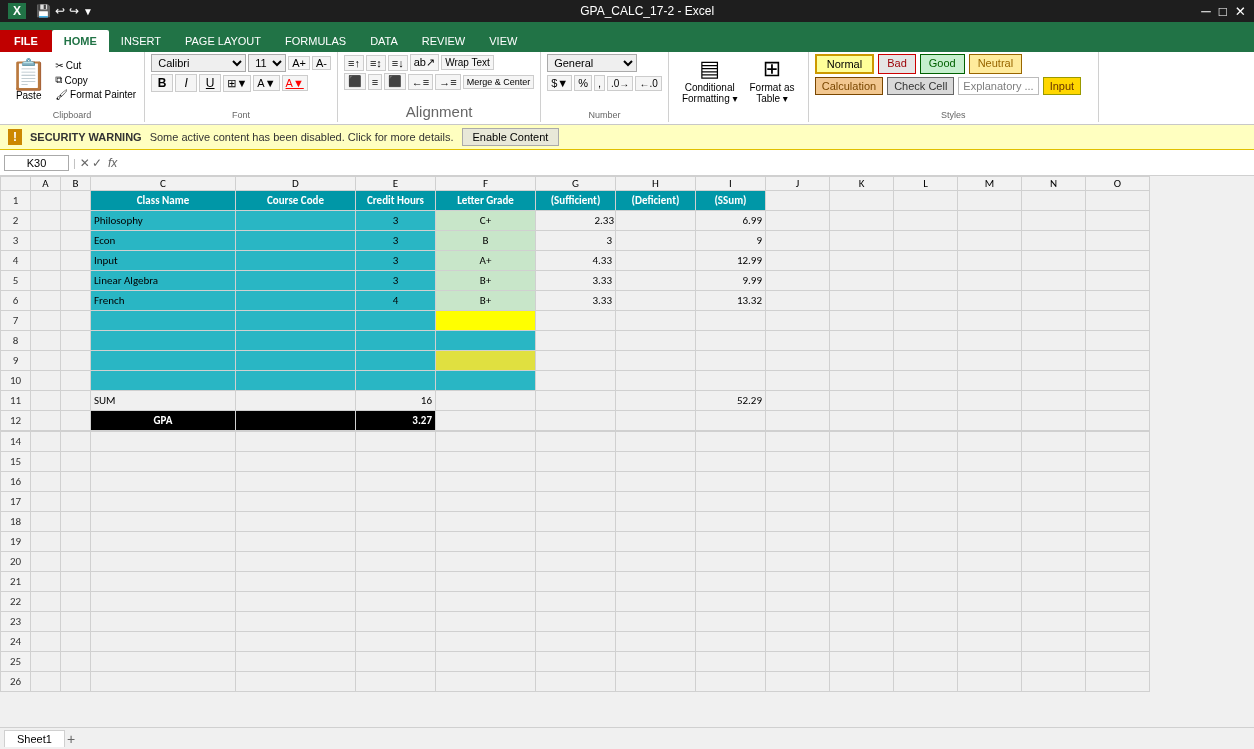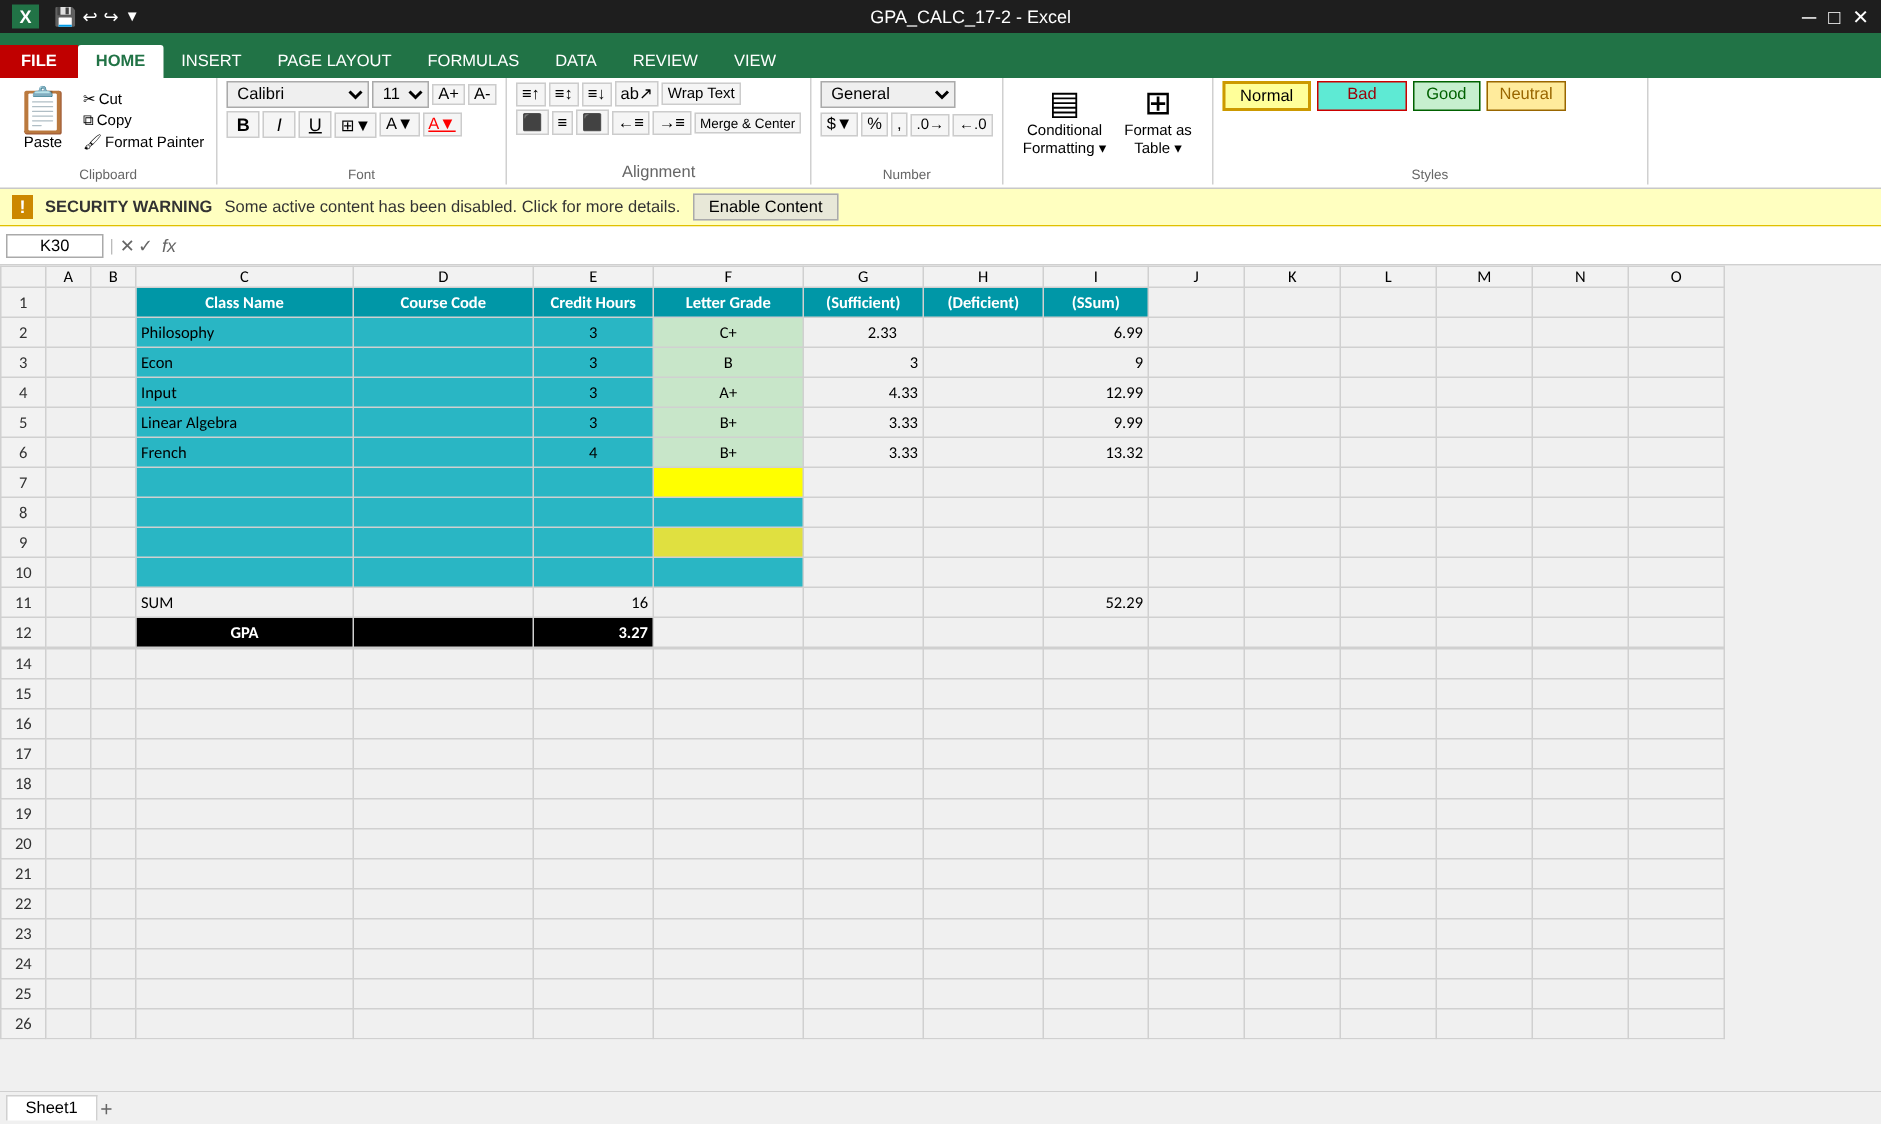--- a/index.html
+++ b/index.html
@@ -99,21 +99,21 @@
       <button style="border:1px solid #ccc;background:#f5f5f5;cursor:pointer;font-size:10px;padding:1px 3px;">Wrap Text</button>
     </div>
     <div style="display:flex;gap:2px;align-items:center;">
       <button style="border:1px solid #ccc;background:#f5f5f5;cursor:pointer;font-size:11px;padding:1px 3px;">⬛</button>
       <button style="border:1px solid #ccc;background:#f5f5f5;cursor:pointer;font-size:11px;padding:1px 3px;">≡</button>
       <button style="border:1px solid #ccc;background:#f5f5f5;cursor:pointer;font-size:11px;padding:1px 3px;">⬛</button>
       <button style="border:1px solid #ccc;background:#f5f5f5;cursor:pointer;font-size:11px;padding:1px 3px;">←≡</button>
       <button style="border:1px solid #ccc;background:#f5f5f5;cursor:pointer;font-size:11px;padding:1px 3px;">→≡</button>
       <button style="border:1px solid #ccc;background:#f5f5f5;cursor:pointer;font-size:9px;padding:1px 3px;">Merge &amp; Center</button>
     </div>
-    <span style="font-size:11px;color:#666;position:absolute;bottom:2px;left:50%;transform:translateX(-50%);white-space:nowrap;">Alignment</span>
+    <span style="font-size:15px;color:#666;position:absolute;bottom:2px;left:50%;transform:translateX(-50%);white-space:nowrap;">Alignment</span>
   </div>
 
   <div style="display:flex;flex-direction:column;padding:2px 6px 16px 6px;border-right:1px solid #d0d0d0;position:relative;min-width:100px;">
     <select style="width:90px;font-size:11px;border:1px solid #aaa;padding:1px 2px;margin-bottom:3px;">
       <option>General</option>
     </select>
     <div style="display:flex;gap:2px;align-items:center;">
       <button style="border:1px solid #ccc;background:#f5f5f5;cursor:pointer;font-size:11px;padding:1px 3px;">$▼</button>
       <button style="border:1px solid #ccc;background:#f5f5f5;cursor:pointer;font-size:11px;padding:1px 3px;">%</button>
       <button style="border:1px solid #ccc;background:#f5f5f5;cursor:pointer;font-size:11px;padding:1px 3px;">,</button>
@@ -134,23 +134,29 @@
         <span style="font-size:22px;">⊞</span>
         <span>Format as</span>
         <span>Table ▾</span>
       </button>
     </div>
   </div>
 
   <div style="display:flex;flex-direction:column;padding:2px 6px 16px 6px;border-right:1px solid #d0d0d0;position:relative;min-width:290px;">
     <div style="display:flex;gap:4px;margin-bottom:3px;">
       <div style="background:#ffff99;border:2px solid #cc9900;padding:2px 10px;font-size:11px;cursor:pointer;">Normal</div>
-      <div style="background:#5eead4;border:1px solid #c00;padding:2px 19px;font-size:11px;cursor:pointer;color:#9c0006;">Bad</div>
+      <div style="background:#e5e5e5;border:1px solid #c00;padding:2px 8px;font-size:11px;cursor:pointer;color:#9c0006;">Bad</div>
       <div style="background:#c6efce;border:1px solid #006100;padding:2px 8px;font-size:11px;cursor:pointer;color:#006100;">Good</div>
       <div style="background:#ffeb9c;border:1px solid #996600;padding:2px 8px;font-size:11px;cursor:pointer;color:#996600;">Neutral</div>
+    </div>
+    <div style="display:flex;gap:4px;">
+      <div style="background:#f2c790;border:1px solid #7a4700;padding:2px 6px;font-size:11px;cursor:pointer;color:#7a4700;">Calculation</div>
+      <div style="background:#d9d9d9;border:1px solid #666;padding:2px 6px;font-size:11px;cursor:pointer;color:#333;">Check Cell</div>
+      <div style="background:#fff;border:1px solid #bbb;padding:2px 4px;font-size:11px;cursor:pointer;color:#7f7f7f;">Explanatory ...</div>
+      <div style="background:#ffd700;border:1px solid #999900;padding:2px 6px;font-size:11px;cursor:pointer;color:#663300;">Input</div>
     </div>
     <span style="font-size:9px;color:#666;position:absolute;bottom:2px;left:50%;transform:translateX(-50%);white-space:nowrap;">Styles</span>
   </div>
 
 </div>
 
 <div style="background:#ffffc0;border-bottom:1px solid #e0c000;padding:3px 8px;display:flex;align-items:center;gap:8px;font-size:11px;">
   <span style="background:#cc8800;color:white;font-weight:bold;padding:1px 5px;font-size:12px;">!</span>
   <span style="font-weight:bold;color:#333;">SECURITY WARNING</span>
   <span style="color:#333;">Some active content has been disabled. Click for more details.</span>
@@ -228,21 +234,21 @@
       </tr>
 
       <tr>
         <td style="background:#f2f2f2;border:1px solid #d0d0d0;text-align:center;color:#333;height:20px;">2</td>
         <td style="border:1px solid #d0d0d0;height:20px;"></td>
         <td style="border:1px solid #d0d0d0;height:20px;"></td>
         <td style="background:#29b6c4;border:1px solid #d0d0d0;height:20px;padding:0 3px;">Philosophy</td>
         <td style="background:#29b6c4;border:1px solid #d0d0d0;height:20px;padding:0 3px;"></td>
         <td style="background:#29b6c4;border:1px solid #d0d0d0;height:20px;padding:0 3px;text-align:center;">3</td>
         <td style="background:#c8e6c9;border:1px solid #d0d0d0;height:20px;padding:0 3px;text-align:center;">C+</td>
-        <td style="border:1px solid #d0d0d0;height:20px;padding:0 17px;text-align:right;">2.33</td>
+        <td style="border:1px solid #d0d0d0;height:20px;padding:0 1px;text-align:right;">2.33</td>
         <td style="border:1px solid #d0d0d0;height:20px;padding:0 3px;"></td>
         <td style="border:1px solid #d0d0d0;height:20px;padding:0 3px;text-align:right;">6.99</td>
         <td style="border:1px solid #d0d0d0;height:20px;"></td>
         <td style="border:1px solid #d0d0d0;height:20px;"></td>
         <td style="border:1px solid #d0d0d0;height:20px;"></td>
         <td style="border:1px solid #d0d0d0;height:20px;"></td>
         <td style="border:1px solid #d0d0d0;height:20px;"></td>
         <td style="border:1px solid #d0d0d0;height:20px;"></td>
       </tr>
 

